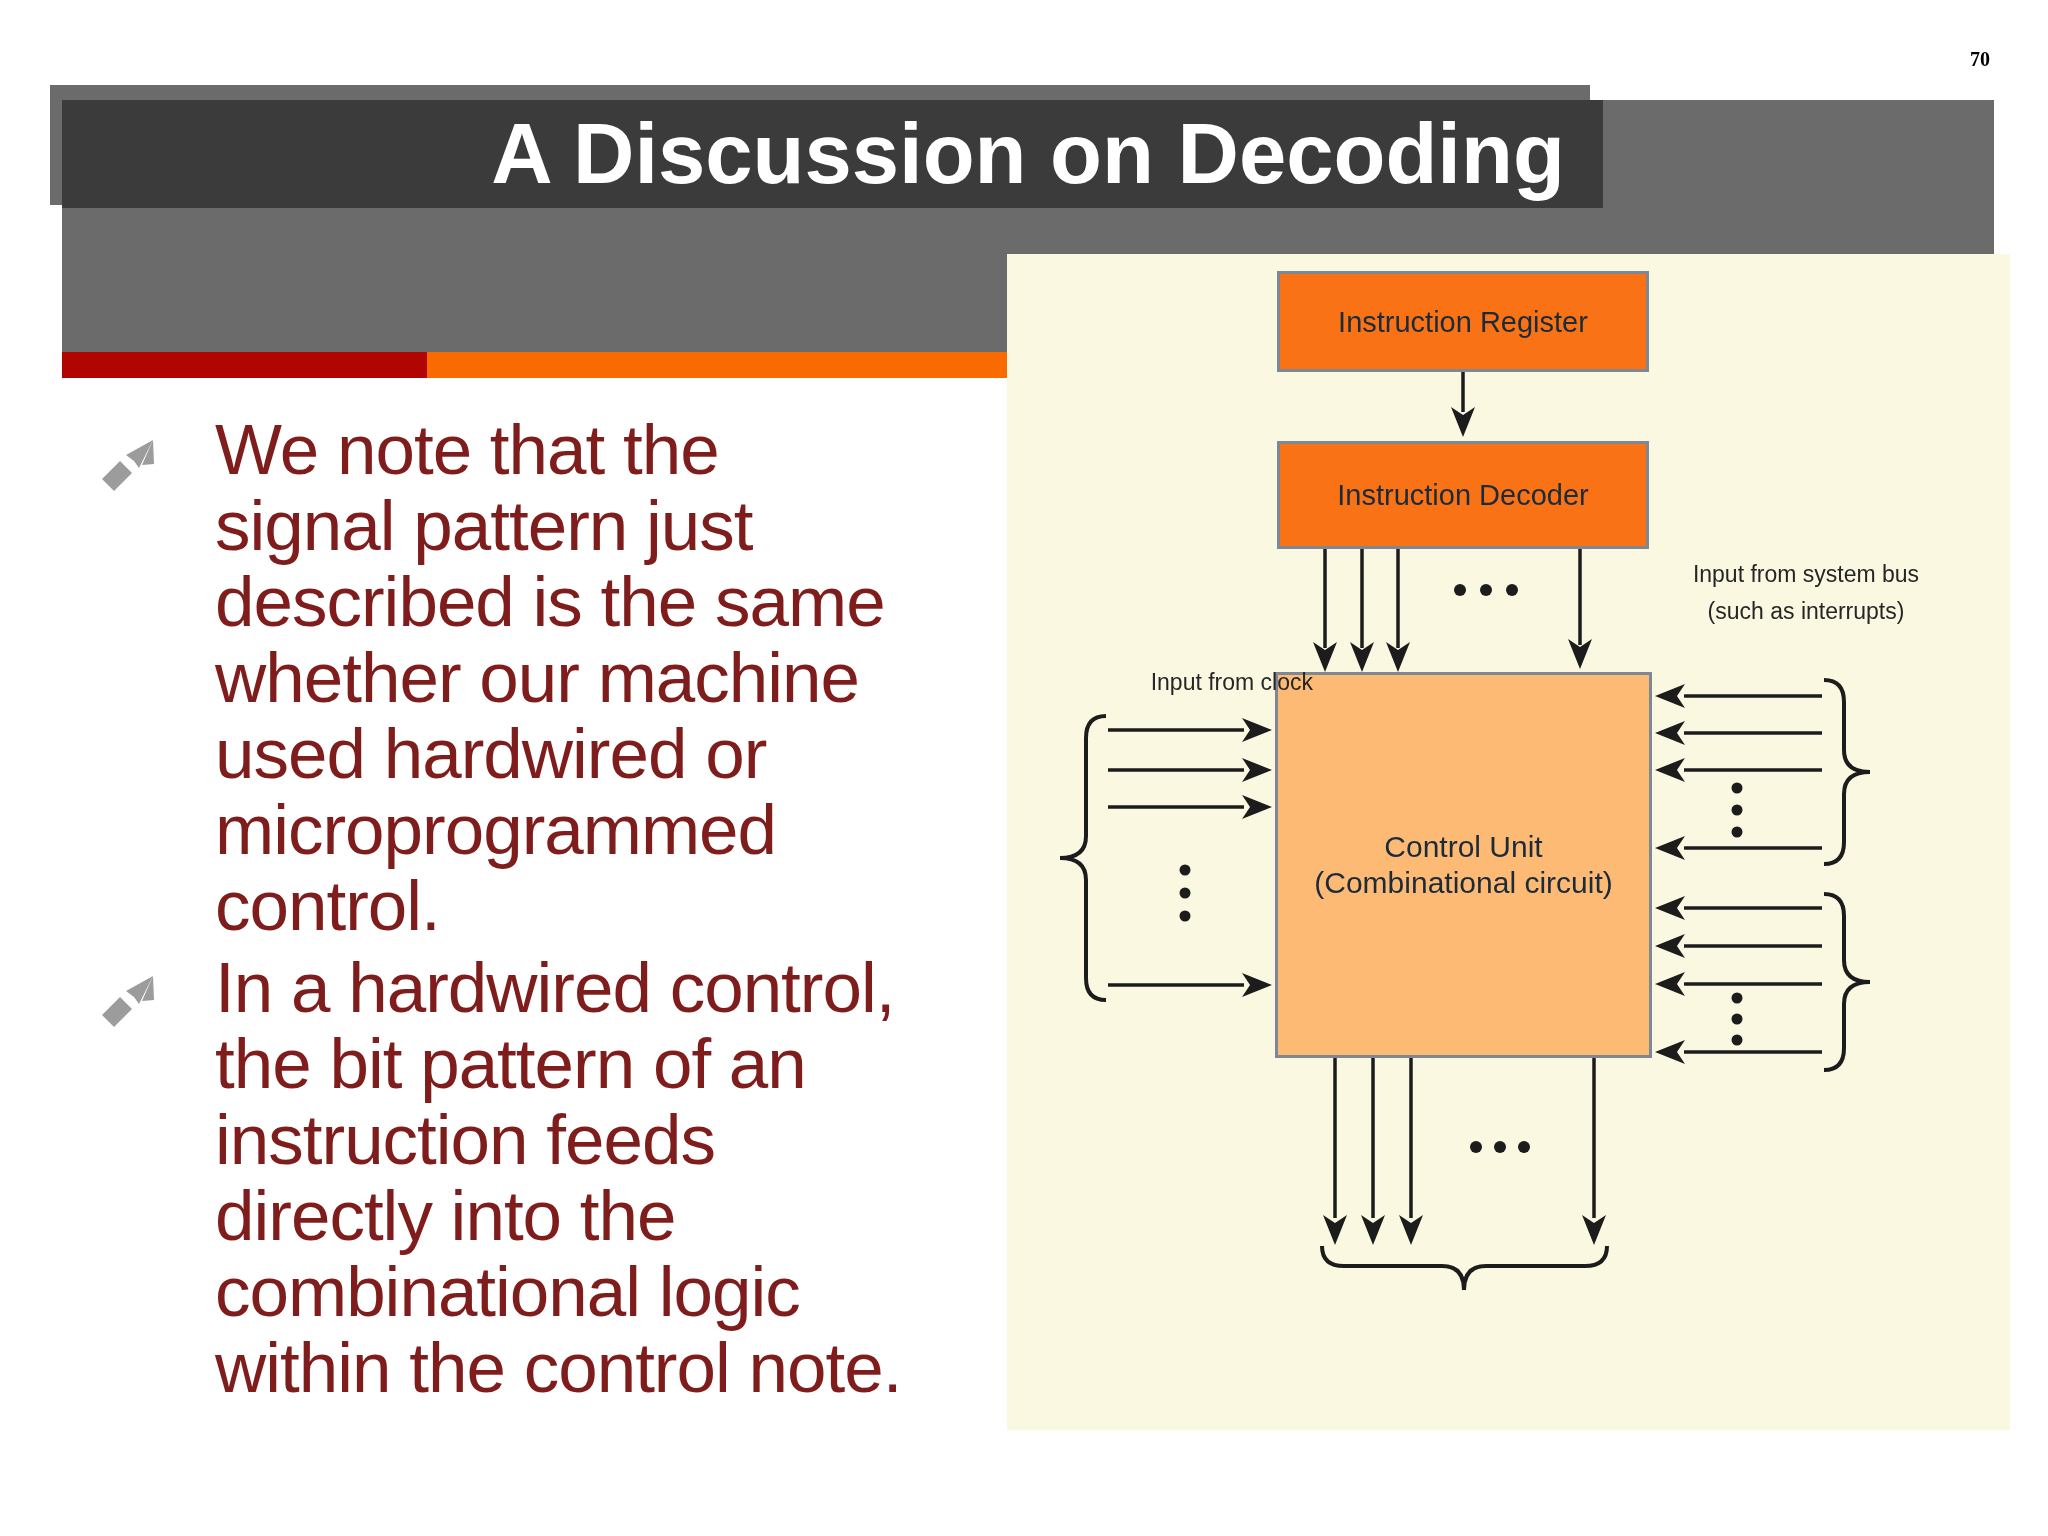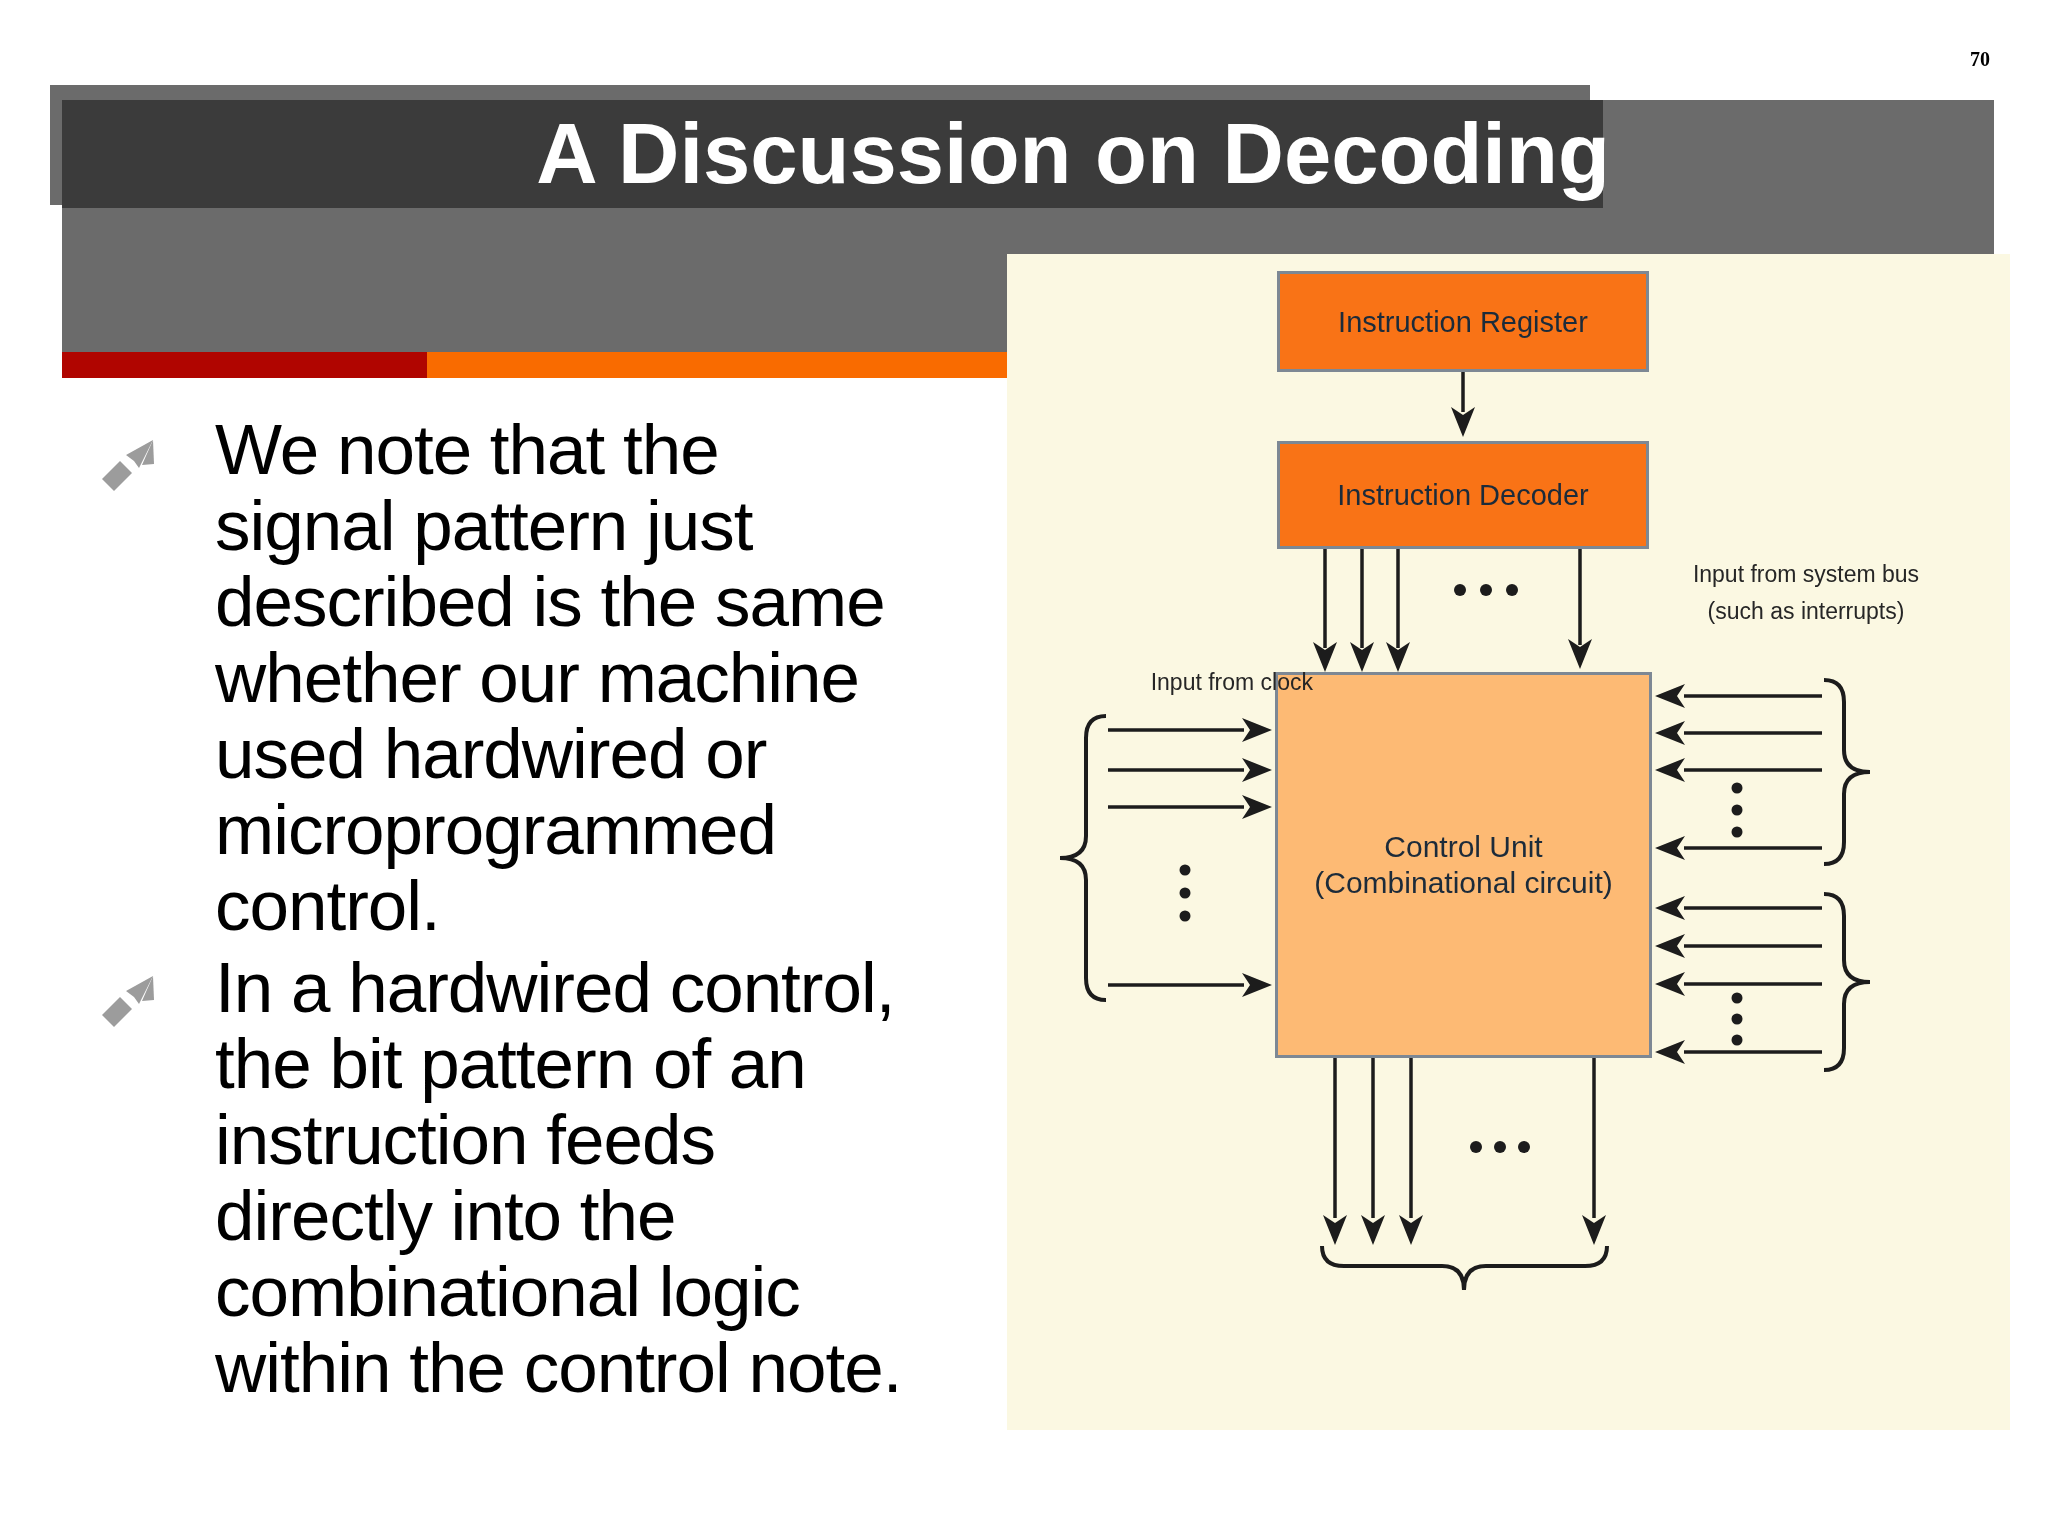--- a/index.html
+++ b/index.html
@@ -4,31 +4,31 @@
 <style>
   html,body{margin:0;padding:0;background:#ffffff;}
   #slide{position:relative;width:2048px;height:1536px;background:#ffffff;overflow:hidden;
          font-family:"Liberation Sans",sans-serif;}
   .abs{position:absolute;}
 
   
   #gray-back{left:50px;top:85px;width:1540px;height:120px;background:#6b6b6b;}
   #gray-band{left:62px;top:100px;width:1932px;height:277px;background:#6b6b6b;}
   #title-banner{left:62px;top:100px;width:1541px;height:108px;background:#3b3b3b;}
-  #title-box{left:62px;top:100px;width:1932px;height:108px;display:flex;align-items:center;justify-content:center;padding-left:45px;}
+  #title-box{left:62px;top:100px;width:1932px;height:108px;display:flex;align-items:center;justify-content:center;}
   #title-box .t{color:#ffffff;font-size:85px;font-weight:bold;letter-spacing:0px;white-space:nowrap;}
   #stripe-red{left:62px;top:352px;width:365px;height:26px;background:#b00500;}
   #stripe-orange{left:427px;top:352px;width:1567px;height:26px;background:#f96b00;}
 
   #page-number{left:1830px;top:48px;width:160px;text-align:right;
     font-family:"Liberation Serif",serif;font-weight:bold;font-size:20px;color:#000000;}
 
   
   .bullet-icon{width:60px;height:60px;}
-  .bullet-text{font-size:71px;line-height:76px;color:#000000;letter-spacing:-1px;
+  .bullet-text{font-size:71px;line-height:76px;color:#7f1d1d;letter-spacing:-1px;
     white-space:pre-line;}
 
   
   #diagram-panel{left:1007px;top:254px;width:1003px;height:1176px;background:#fbf8e2;}
   .dbox{box-sizing:border-box;border:3px solid #7d8894;background:#f97316;
         display:flex;align-items:center;justify-content:center;text-align:center;
         color:#1c2b3a;font-size:29px;line-height:36px;white-space:pre-line;}
   #cu-box{background:#fdba74;font-size:30px;}
   .dlabel{color:#262626;font-size:23px;line-height:37px;text-align:center;white-space:pre-line;}
   #label-clock{text-align:left;}

